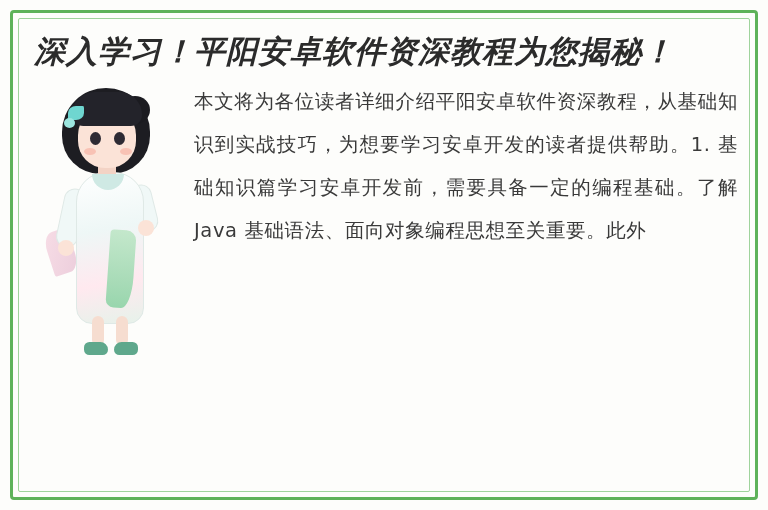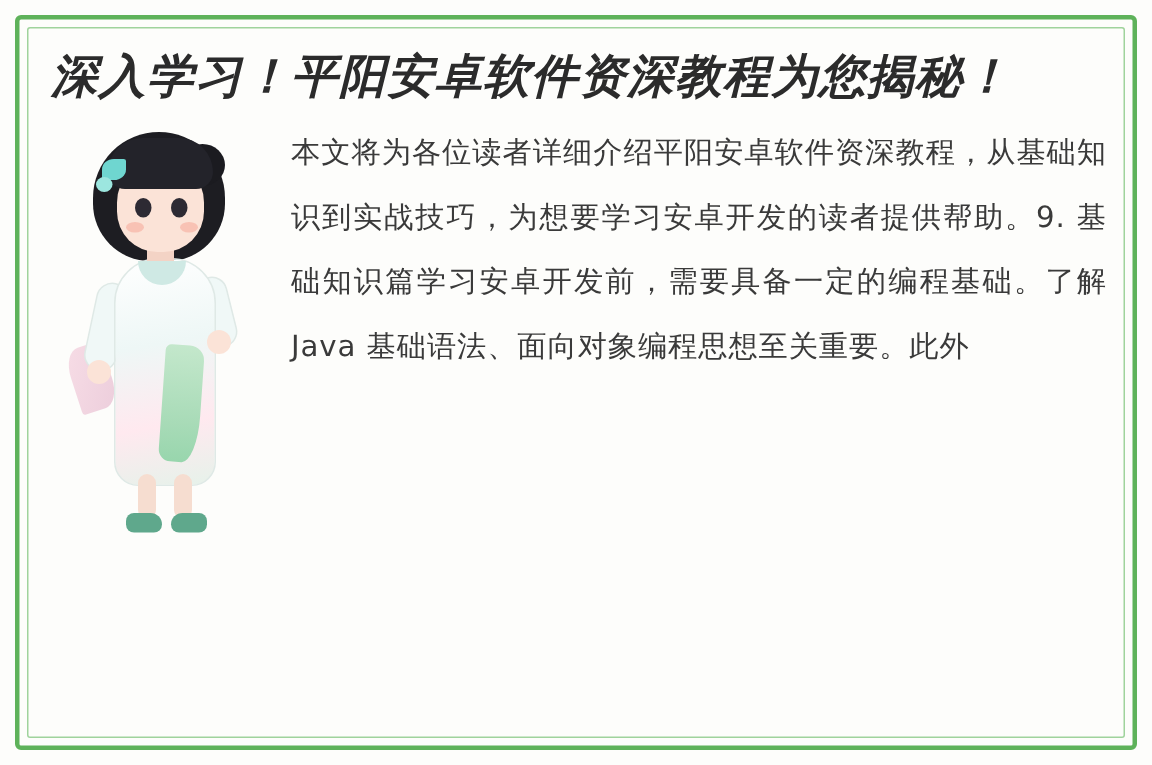--- a/index.html
+++ b/index.html
@@ -248,18 +248,18 @@
         <div class="ch ch-collar"></div>
         <div class="ch ch-hand-l"></div>
         <div class="ch ch-hand-r"></div>
         <div class="ch ch-leg-l"></div>
         <div class="ch ch-leg-r"></div>
         <div class="ch ch-shoe-l"></div>
         <div class="ch ch-shoe-r"></div>
       </div>
 
       <div class="article">
-        <p>本文将为各位读者详细介绍平阳安卓软件资深教程，从基础知识到实战技巧，为想要学习安卓开发的读者提供帮助。9. 基础知识篇学习安卓开发前，需要具备一定的编程基础。了解 Java 基础语法、面向对象编程思想至关重要。此外</p>
+        <p>本文将为各位读者详细介绍平阳安卓软件资深教程，从基础知识到实战技巧，为想要学习安卓开发的读者提供帮助。1. 基础知识篇学习安卓开发前，需要具备一定的编程基础。了解 Java 基础语法、面向对象编程思想至关重要。此外</p>
       </div>
 
     </div>
   </div>
 </div>
 
 </body></html>

